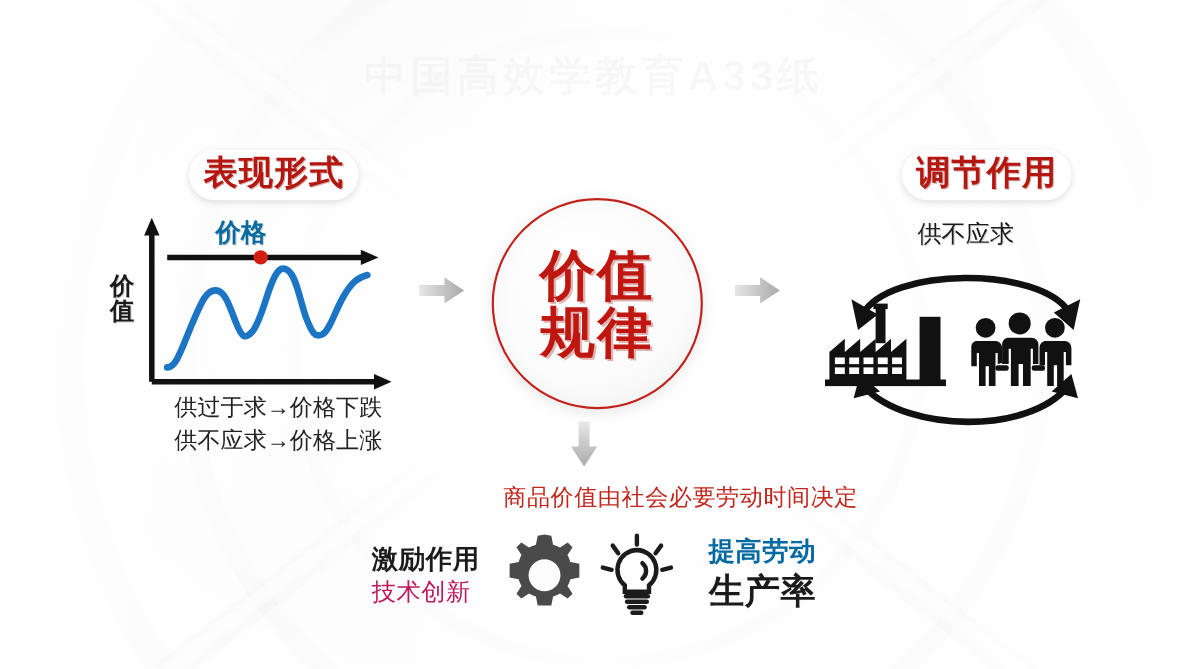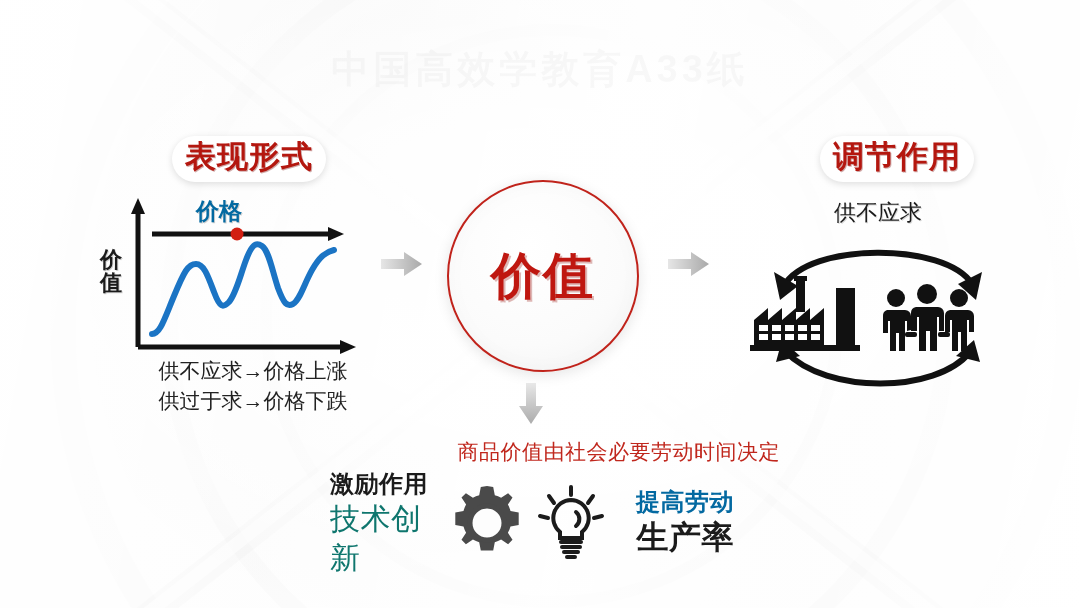--- a/index.html
+++ b/index.html
@@ -109,25 +109,25 @@
   }
   .right-graphic{position:absolute;left:750px;top:228px;width:256px;height:160px;}
 
   
   .bottom-red{
     position:absolute;left:300px;top:438px;width:480px;text-align:right;
     font-size:21px;color:#C0271D;letter-spacing:0.5px;
   }
   .bottom-row{
     position:absolute;left:330px;top:480px;width:420px;height:86px;
-    display:flex;align-items:center;justify-content:flex-start;gap:4px;
+    display:flex;align-items:center;justify-content:center;gap:4px;
   }
   .bl-text{width:112px;text-align:left;}
   .bl-text .t1{font-size:24px;font-weight:bold;color:#1b1b1b;letter-spacing:0.5px;line-height:1.25;}
-  .bl-text .t2{font-size:30px;color:#0f766e;letter-spacing:0.5px;line-height:1.3;}
+  .bl-text .t2{font-size:22px;color:#be185d;letter-spacing:0.5px;line-height:1.3;}
   .br-text{width:118px;text-align:right;}
   .br-text .t1{font-size:24px;font-weight:bold;color:#0369a1;letter-spacing:0.5px;line-height:1.25;}
   .br-text .t2{font-size:32px;font-weight:bold;color:#1b1b1b;letter-spacing:0.5px;line-height:1.3;}
   .bot-icons{display:flex;align-items:center;gap:2px;}
 </style>
 </head>
 <body>
 
 <div id="stage">
 
@@ -168,38 +168,39 @@
     </svg>
   </div>
 
   <div class="chart-ylabel">
     <span>价值</span>
   </div>
 
   <div class="chart-toplabel">价格</div>
 
   <div class="chart-caption">
+    <div>供过于求→价格下跌</div>
     <div>供不应求→价格上涨</div>
-    <div>供过于求→价格下跌</div>
   </div>
 
   <div class="flow-arrow fa-left">
     <svg width="42" height="26" viewBox="0 0 42 26">
       <defs>
         <linearGradient id="gArrowA" x1="0" y1="0" x2="1" y2="0">
           <stop offset="0%" stop-color="#E6E6E6"></stop>
           <stop offset="100%" stop-color="#A9A9A9"></stop>
         </linearGradient>
       </defs>
       <polygon points="0,8 23,8 23,1 41,13 23,25 23,18 0,18" fill="url(#gArrowA)"></polygon>
     </svg>
   </div>
 
   <div class="center-circle">
     <div class="ln">价值</div>
+    <div class="ln">规律</div>
   </div>
 
   <div class="flow-arrow fa-right">
     <svg width="42" height="26" viewBox="0 0 42 26">
       <defs>
         <linearGradient id="gArrowB" x1="0" y1="0" x2="1" y2="0">
           <stop offset="0%" stop-color="#E6E6E6"></stop>
           <stop offset="100%" stop-color="#A9A9A9"></stop>
         </linearGradient>
       </defs>

